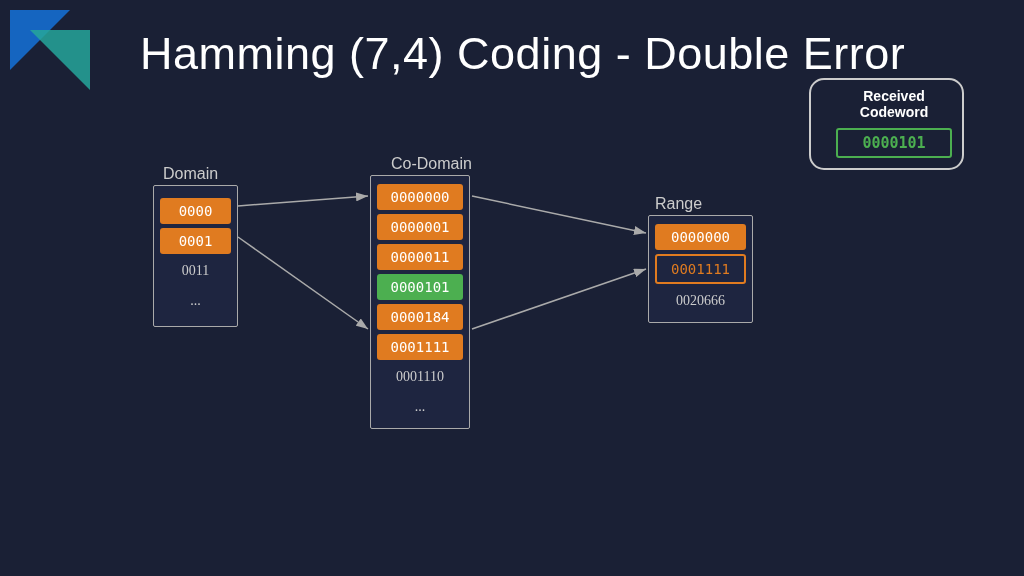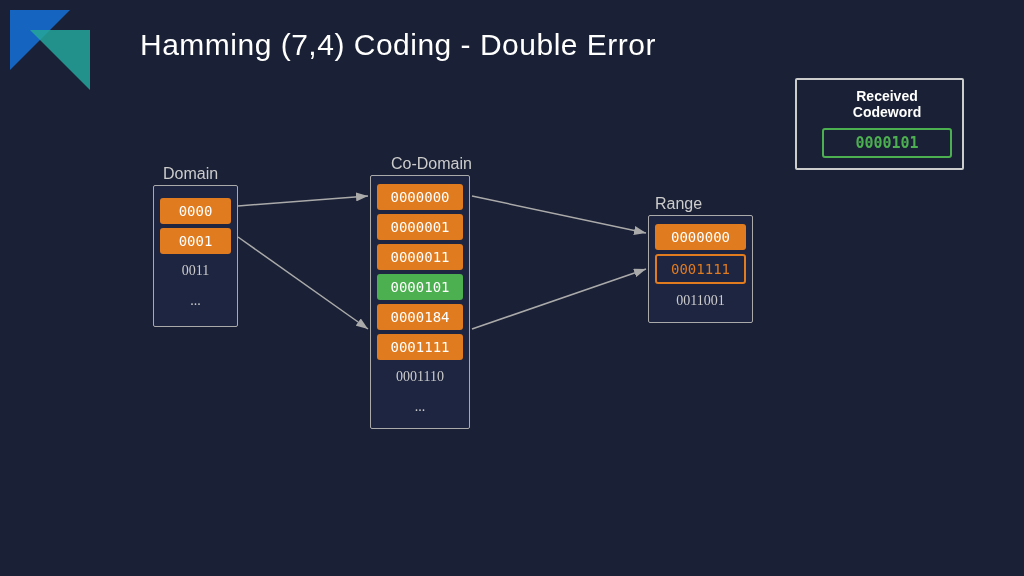--- a/index.html
+++ b/index.html
@@ -20,34 +20,34 @@
       width: 120px;
       height: 120px;
     }
 
     
     .title {
       position: absolute;
       top: 28px;
       left: 140px;
       color: #ffffff;
-      font-size: 30px;
+      font-size: 45px;
       font-weight: 300;
       letter-spacing: 0.5px;
     }
 
     
     .received-box {
       position: absolute;
       top: 78px;
       right: 60px;
-      width: 169px;
+      width: 155px;
       background: #1a2035;
       border: 2px solid #cccccc;
-      border-radius: 2px;
+      border-radius: 15px;
       padding: 8px 10px 10px 25px;
     }
     .received-label {
       color: #ffffff;
       font-weight: bold;
       font-size: 14px;
       text-align: center;
       margin-bottom: 8px;
     }
     .received-value {
@@ -159,21 +159,21 @@
   <span class="item item-orange">0001111</span>
   <span class="item item-plain">0001110</span>
   <span class="item item-plain">...</span>
 </div>
 
 <div class="col-label" style="top:195px; left:655px;">Range</div>
 
 <div class="column-box" style="top:215px; left:648px; width:105px; padding: 4px 0;">
   <span class="item item-orange">0000000</span>
   <span class="item item-orange-outline">0001111</span>
-  <span class="item item-plain">0011001</span>
+  <span class="item item-plain">0020666</span>
 </div>
 
 <svg class="arrows-svg">
   <defs>
     <marker id="arrowhead" markerWidth="8" markerHeight="6" refX="8" refY="3" orient="auto">
       <polygon points="0 0, 8 3, 0 6" fill="#aaaaaa"></polygon>
     </marker>
   </defs>
 
   <line x1="238" y1="206" x2="368" y2="196" stroke="#aaaaaa" stroke-width="1.5" marker-end="url(#arrowhead)"></line>

